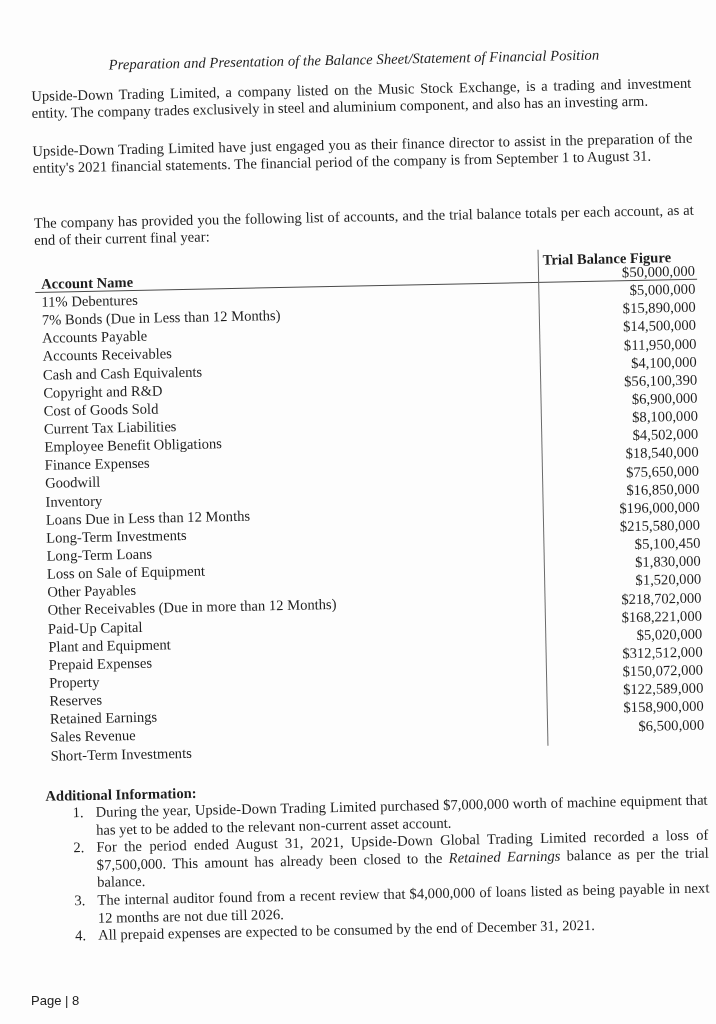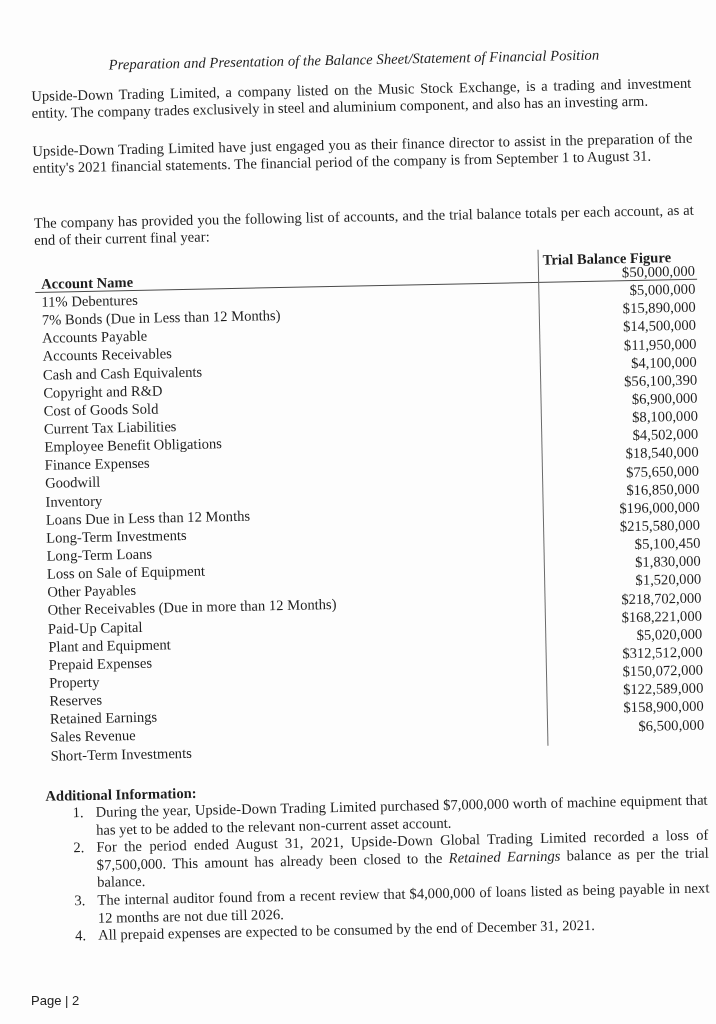--- a/index.html
+++ b/index.html
@@ -233,14 +233,14 @@
       <ol class="addl-list" id="addl-list">
           <li class="addl-item"><span class="addl-num">1.</span><span class="addl-text"><span>During the year, Upside-Down Trading Limited purchased $7,000,000 worth of machine equipment that has yet to be added to the relevant non-current asset account.</span></span></li>
           <li class="addl-item"><span class="addl-num">2.</span><span class="addl-text"><span>For the period ended August 31, 2021, Upside-Down Global Trading Limited recorded a loss of $7,500,000. This amount has already been closed to the </span><em>Retained Earnings</em><span> balance as per the trial balance.</span></span></li>
           <li class="addl-item"><span class="addl-num">3.</span><span class="addl-text"><span>The internal auditor found from a recent review that $4,000,000 of loans listed as being payable in next 12 months are not due till 2026.</span></span></li>
           <li class="addl-item"><span class="addl-num">4.</span><span class="addl-text"><span>All prepaid expenses are expected to be consumed by the end of December 31, 2021.</span></span></li>
         </ol>
     </div>
 
   </div>
 
-  <div class="footer">Page | 2</div>
+  <div class="footer">Page | 8</div>
 </div>
 
 </body></html>

